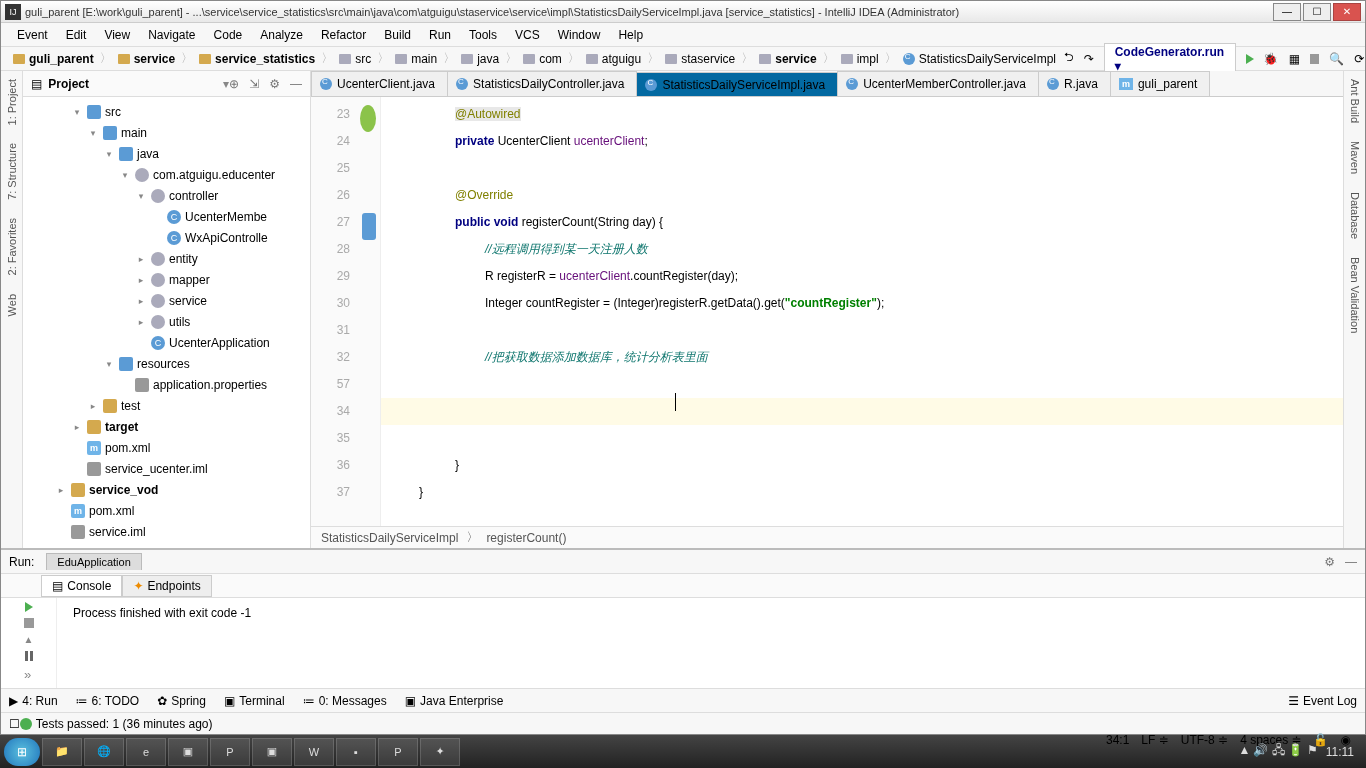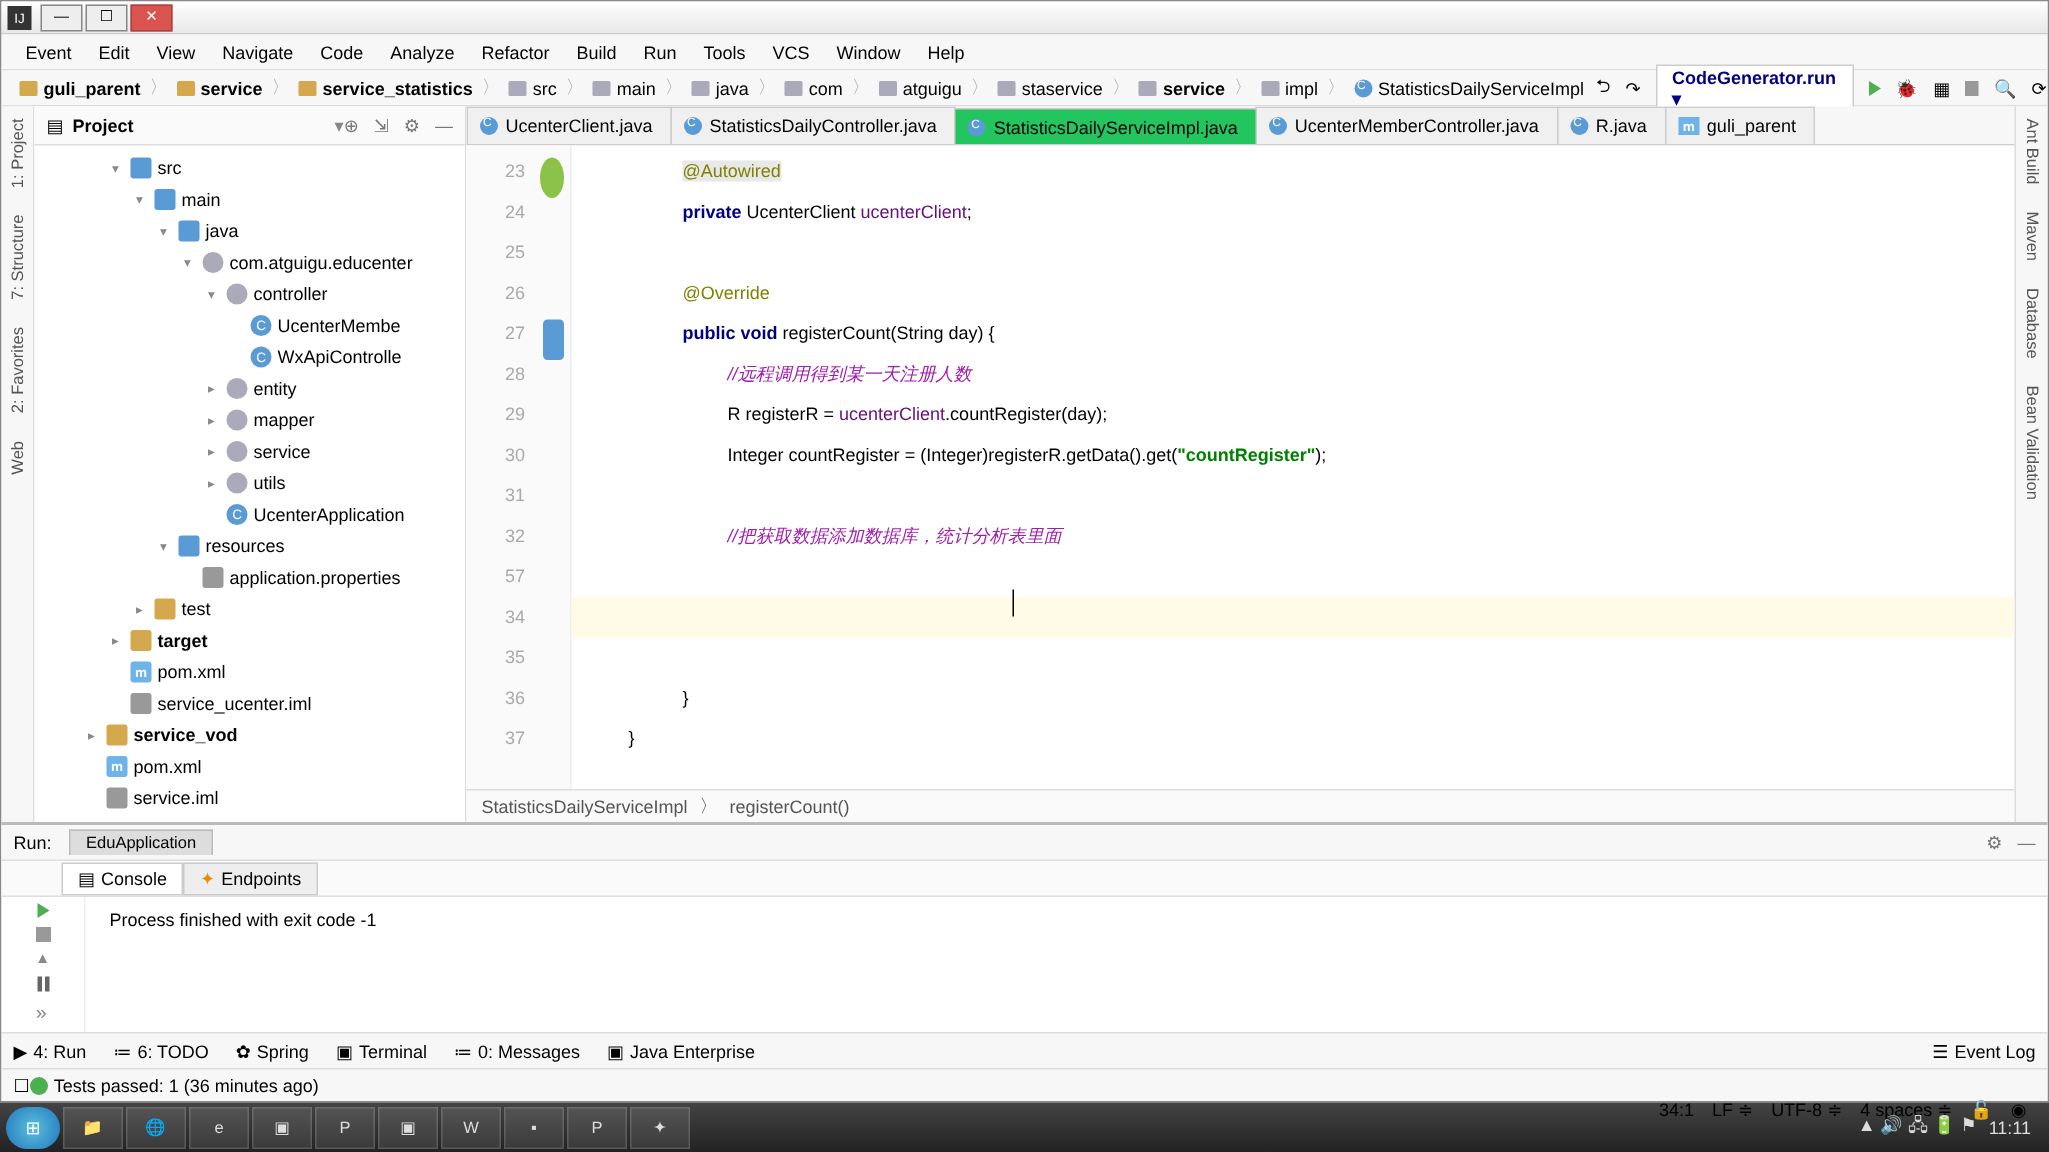--- a/index.html
+++ b/index.html
@@ -39,39 +39,39 @@
 .ico-folder { background:#d4a94e; }
 .ico-folder-src { background:#5b9bd5; }
 .ico-pkg { background:#aab; border-radius:50%; }
 .ico-class { background:#5b9bd5; color:#fff; border-radius:50%; }
 .ico-file { background:#999; }
 .ico-m { background:#6fb4e8; color:#fff; font-weight:bold; }
 .bold { font-weight:bold; }
 .editor-area { flex:1; display:flex; flex-direction:column; min-width:0; }
 .tabs { height:26px; display:flex; align-items:flex-end; background:#f7f7f7; border-bottom:1px solid #ccc; overflow:hidden; }
 .tab { height:25px; padding:0 12px 0 8px; display:flex; align-items:center; gap:5px; border:1px solid #ccc; border-bottom:none; background:#f0f0f0; margin-right:-1px; font-size:11px; white-space:nowrap; cursor:pointer; }
-.tab.active { background:#22c55e; border-bottom:1px solid #fff; position:relative; top:1px; }
+.tab.active { background:#0369a1; border-bottom:1px solid #fff; position:relative; top:1px; }
 .tab .java-i { width:12px; height:12px; }
 .code-body { flex:1; display:flex; min-height:0; background:#fff; font-family:"JetBrains Mono",Consolas,monospace; font-size:13px; }
 .line-gutter { width:70px; background:#fafafa; border-right:1px solid #eee; text-align:right; padding:4px 30px 4px 0; color:#aaa; position:relative; }
 .line-gutter div { height:27px; line-height:27px; }
 .gutter-mark { position:absolute; right:4px; width:16px; height:16px; }
 .mark-green { top:8px; background:#8bc34a; border-radius:50%; }
 .mark-blue { top:116px; width:14px; height:14px; background:#5b9bd5; border-radius:3px; }
 .code-lines { flex:1; padding:4px 0; overflow:auto; position:relative; }
 .code-line { height:27px; line-height:27px; padding-left:8px; white-space:pre; }
 .code-line.indent1 { padding-left:38px; }
 .code-line.indent2 { padding-left:74px; }
 .code-line.indent3 { padding-left:104px; }
 .hl-current { background:#fffbe6; }
 .kw { color:#000080; font-weight:bold; }
 .ann { color:#808000; }
 .ann-bg { background:#e8e8e8; }
 .str { color:#008000; font-weight:bold; }
-.cmt { color:#a21caf; font-style:italic; }
+.cmt { color:#0f766e; font-style:italic; }
 .fld { color:#660e7a; }
 .breadcrumb-bar { height:22px; border-top:1px solid #ddd; padding:0 10px; display:flex; align-items:center; gap:8px; font-size:11px; color:#555; background:#fafafa; }
 .run-panel { height:140px; border-top:2px solid #bbb; display:flex; flex-direction:column; background:#fff; }
 .run-header { height:24px; display:flex; align-items:center; padding:0 8px; border-bottom:1px solid #ddd; background:#f7f7f7; }
 .run-header .lbl { margin-right:12px; }
 .run-tab { padding:2px 10px; background:#ddd; border:1px solid #bbb; border-bottom:none; font-size:11px; }
 .run-subtabs { height:24px; display:flex; align-items:flex-end; padding:0 40px; border-bottom:1px solid #ddd; background:#fafafa; }
 .run-subtab { padding:3px 10px; border:1px solid #ccc; background:#eee; font-size:11px; display:flex; align-items:center; gap:4px; }
 .run-subtab.active { background:#fff; }
 .run-body { flex:1; display:flex; }
@@ -96,20 +96,21 @@
 .dots { color:#888; font-size:13px; letter-spacing:2px; }
 .text-cursor { position:absolute; left:294px; top:296px; width:1px; height:18px; background:#000; }
 .m-icon { width:14px; height:12px; background:#6fb4e8; color:#fff; font-size:9px; font-weight:bold; text-align:center; line-height:12px; display:inline-block; }
 </style>
 </head>
 <body>
 
 <div class="window">
   <div class="titlebar">
     <div class="icon-box">IJ</div>
+    <div class="titlebar-text">guli_parent [E:\work\guli_parent] - ...\service\service_statistics\src\main\java\com\atguigu\staservice\service\impl\StatisticsDailyServiceImpl.java [service_statistics] - IntelliJ IDEA (Administrator)</div>
     <div class="win-btns">
       <div class="win-btn">—</div>
       <div class="win-btn">☐</div>
       <div class="win-btn close">✕</div>
     </div>
   </div>
 
   <div class="menubar" id="menubar">
       <span>Event</span>
       <span>Edit</span>

